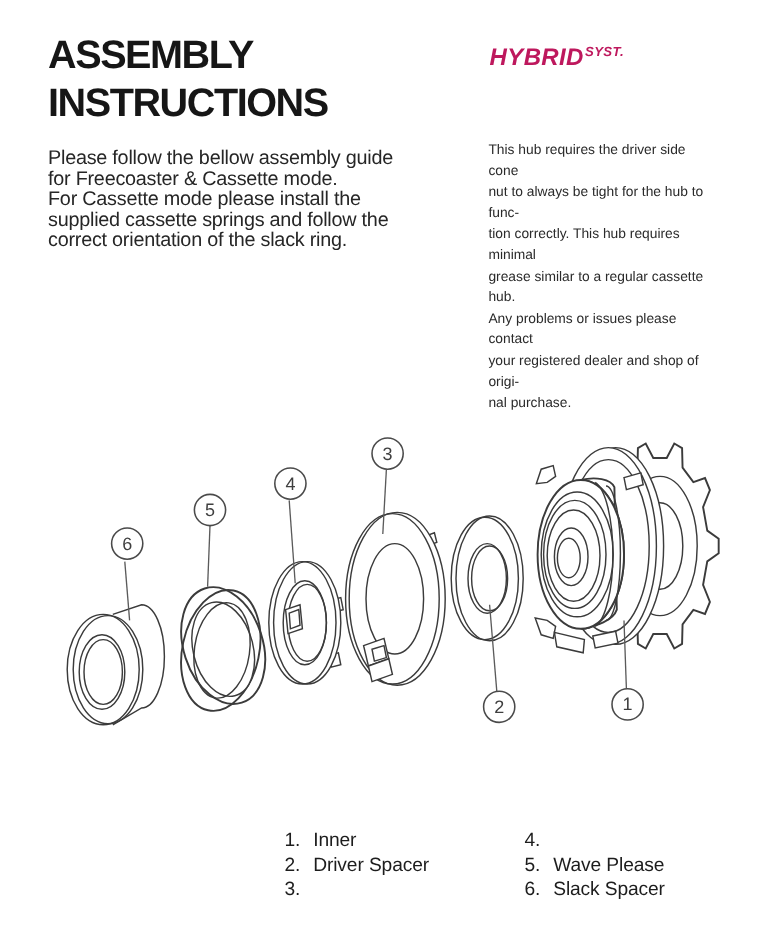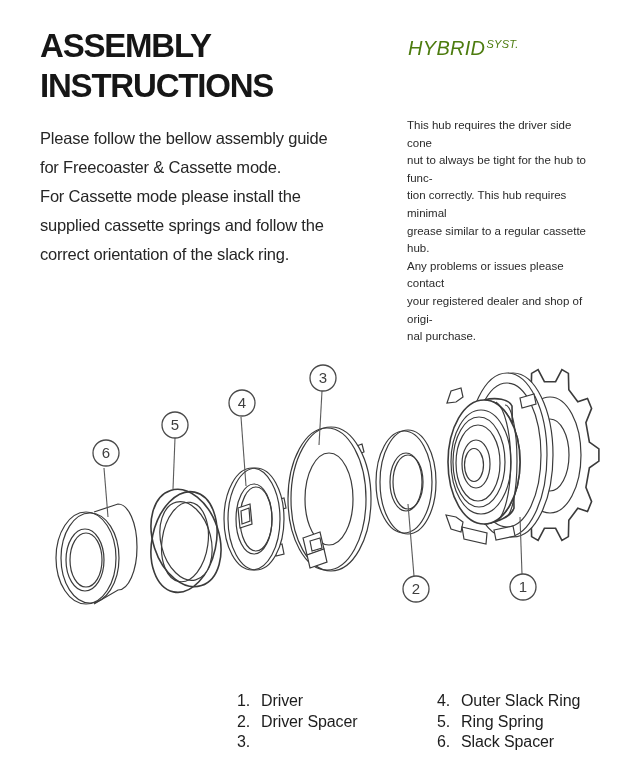--- a/index.html
+++ b/index.html
@@ -7,27 +7,27 @@
     position:relative;width:640px;height:782px;background:#fff;
     font-family:"Liberation Sans",sans-serif;color:#1c1c1c;overflow:hidden;
   }
   .title{
     position:absolute;left:40px;top:26px;
     font-size:33px;font-weight:700;line-height:40px;letter-spacing:-1.2px;
     white-space:pre-line;color:#161616;
   }
   .brand{
     position:absolute;left:408px;top:37px;
-    font-style:italic;font-weight:400;color:#4d7c0f;white-space:nowrap;
+    font-style:italic;font-weight:700;color:#be185d;white-space:nowrap;
   }
   .brand-name{font-size:20px;letter-spacing:0.3px;}
   .brand-sup{font-size:11px;vertical-align:7px;letter-spacing:0.3px;margin-left:1px;}
   .intro-left{
     position:absolute;left:40px;top:124px;width:352px;
-    font-size:16.5px;line-height:29px;letter-spacing:-0.2px;
+    font-size:16.5px;line-height:17px;letter-spacing:-0.2px;
     white-space:pre-line;color:#262626;
   }
   .intro-right{
     position:absolute;left:407px;top:117px;width:192px;
     font-size:11.5px;line-height:17.6px;
     white-space:pre-line;color:#2a2a2a;
   }
   .diagram-svg{position:absolute;left:0;top:0;}
   .mode{
     position:absolute;left:39px;top:725px;
@@ -185,39 +185,38 @@
     <g>
       <circle class="callout-circle" cx="106" cy="453" r="13"></circle>
       <text class="callout-num" x="106" y="458">6</text>
     </g>
   </svg>
 
 
   <div class="plist plist-c1">
     <div class="plist-row">
       <span class="pnum">1.</span>
-      <span>Driver</span>
+      <span>Inner</span>
     </div>
     <div class="plist-row">
       <span class="pnum">2.</span>
       <span>Driver Spacer</span>
     </div>
     <div class="plist-row">
       <span class="pnum">3.</span>
     </div>
   </div>
 
   <div class="plist plist-c2">
     <div class="plist-row">
       <span class="pnum">4.</span>
-      <span>Outer Slack Ring</span>
     </div>
     <div class="plist-row">
       <span class="pnum">5.</span>
-      <span>Ring Spring</span>
+      <span>Wave Please</span>
     </div>
     <div class="plist-row">
       <span class="pnum">6.</span>
       <span>Slack Spacer</span>
     </div>
   </div>
 
 </div>
 
 </body></html>

